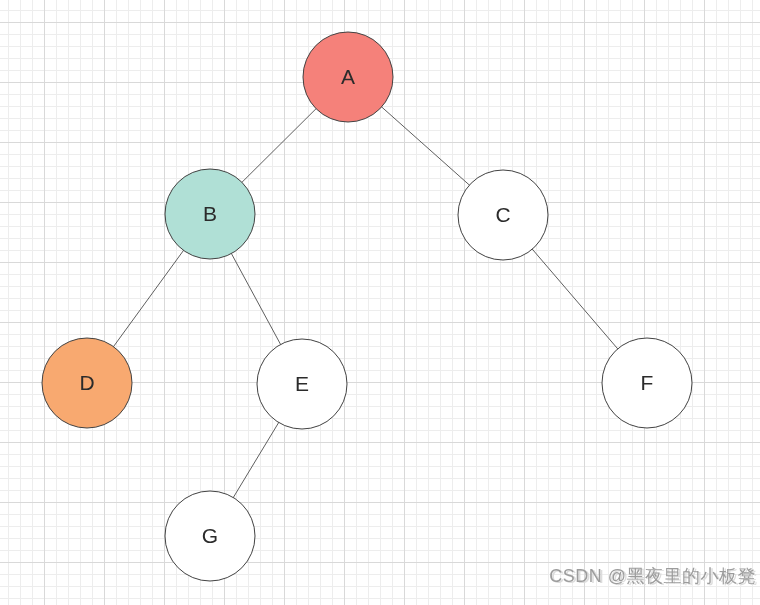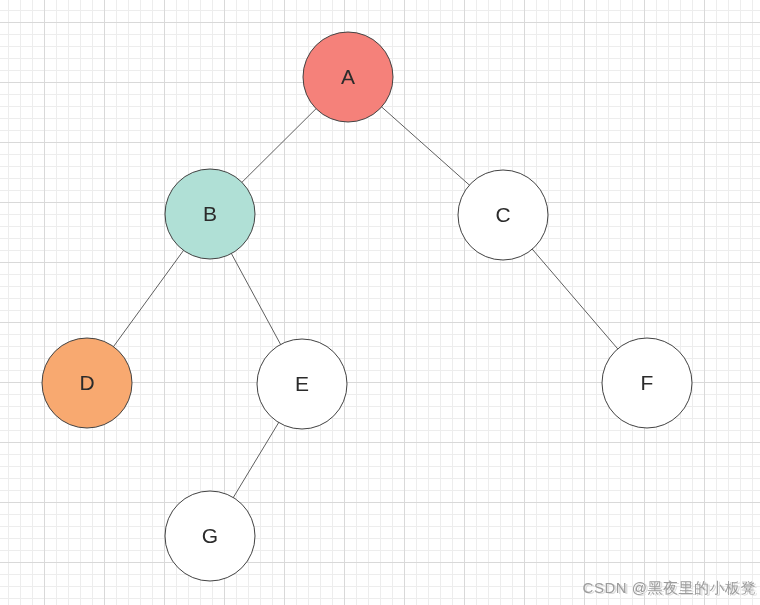--- a/index.html
+++ b/index.html
@@ -41,22 +41,22 @@
     stroke-width: 1;
   }
   .node-label {
     font-family: "Liberation Sans", sans-serif;
     font-size: 21px;
     text-anchor: middle;
   }
   .watermark {
     position: absolute;
     right: 4px;
-    bottom: 7px;
-    font-size: 15px;
+    bottom: 17px;
+    font-size: 18px;
     letter-spacing: 0.5px;
     color: #9c9c9c;
     text-shadow: 2px 1px 0 #dcdcdc;
     white-space: nowrap;
     user-select: none;
     text-align: right;
   }
 </style>
 </head>
 <body>

